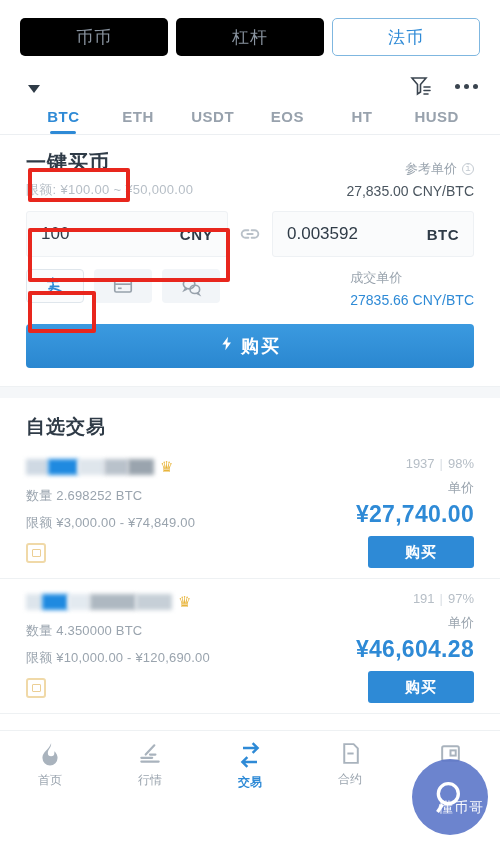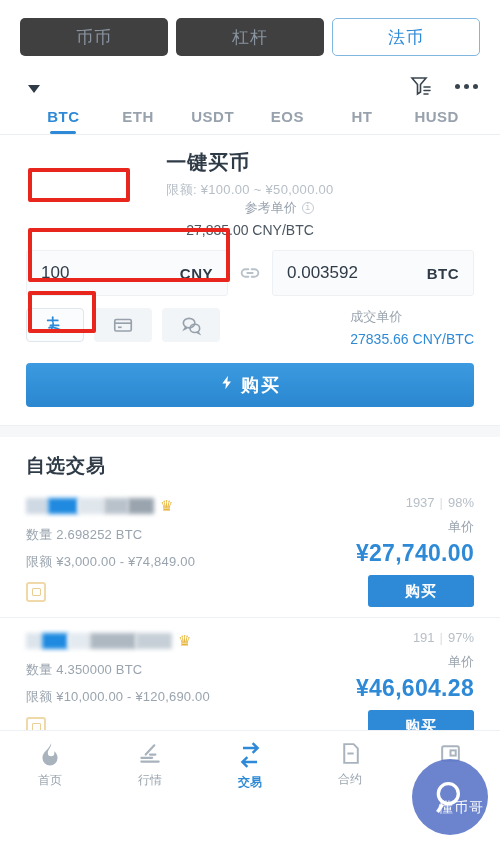--- a/index.html
+++ b/index.html
@@ -13,21 +13,21 @@
 
   
   .seg-bar {
     display: flex; gap: 8px;
     padding: 18px 20px 10px 20px;
     background: #fff;
   }
   .seg {
     flex: 1; height: 38px;
     display: flex; align-items: center; justify-content: center;
-    background: #404040; border-radius: 5px;
+    background: #000000; border-radius: 5px;
     font-size: 17px; color: #8a94a0; letter-spacing: 1px;
     border: 1px solid transparent;
   }
   .seg.active {
     background: #ffffff; color: #2e8ad6;
     border: 1px solid #7fb7e0;
   }
 
   
   .hdr {
@@ -59,21 +59,21 @@
     padding-bottom: 9px; position: relative;
   }
   .coin-tab.active { color: #2e8ad6; }
   .coin-tab.active:after {
     content: ""; position: absolute; left: 50%; transform: translateX(-50%);
     bottom: 0; width: 26px; height: 3px; background: #2e8ad6; border-radius: 2px;
   }
 
   
   .qb { padding: 14px 26px 0 26px; }
-  .qb-top { display: flex; justify-content: space-between; align-items: center; flex-direction: column; }
+  .qb-top { display: flex; justify-content: space-between; align-items: flex-end; }
   .qb-title { font-size: 20px; font-weight: bold; color: #2f3b47; letter-spacing: 1px; }
   .qb-limit { font-size: 13px; color: #b6bec6; margin-top: 5px; letter-spacing: .3px; }
   .ref { text-align: right; }
   .ref-lbl { font-size: 13px; color: #9aa4ae; display: flex; align-items: center; justify-content: flex-end; gap: 5px; font-family: Liberation Mono, monospace; }
   .info-dot {
     width: 12px; height: 12px; border-radius: 50%;
     border: 1px solid #c3cad1; color: #c3cad1; font-size: 9px;
     display: inline-flex; align-items: center; justify-content: center; line-height: 1;
   }
   .ref-val { font-size: 14px; color: #4a555f; margin-top: 5px; }

